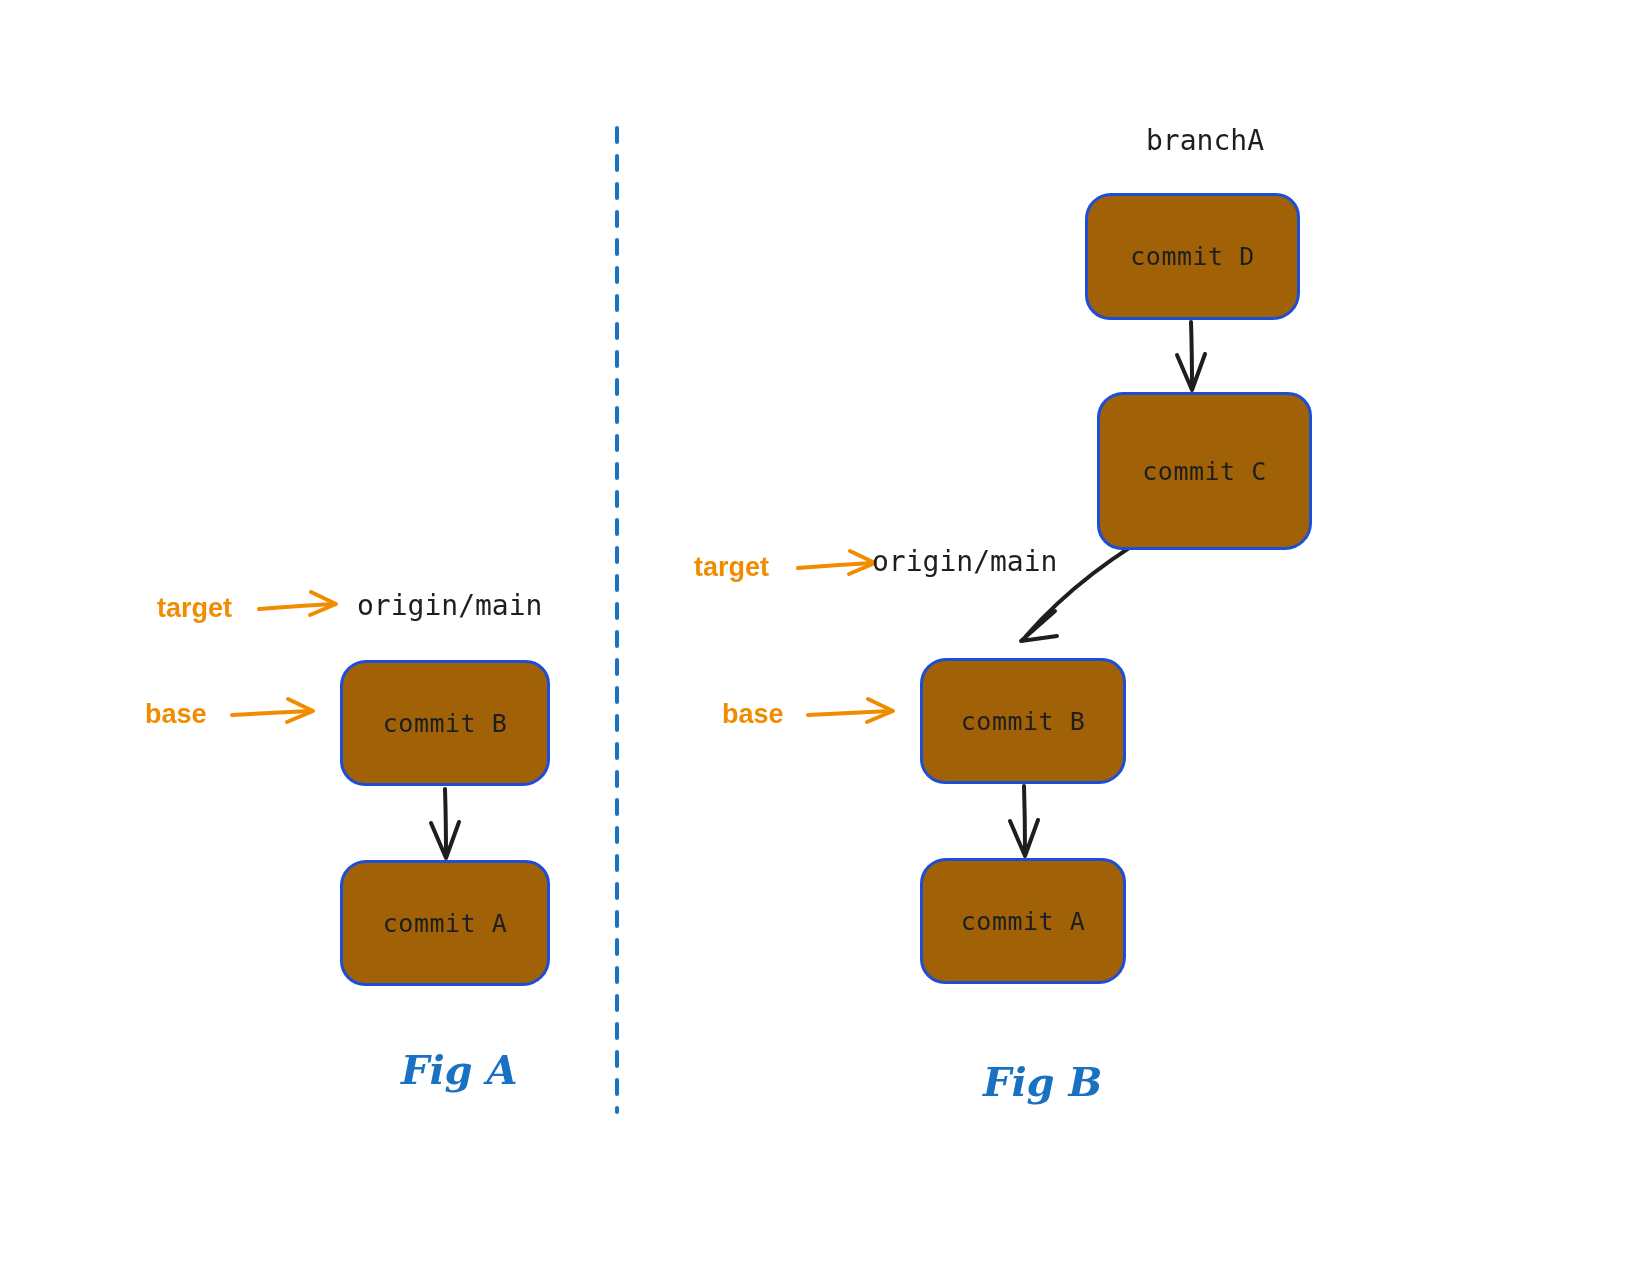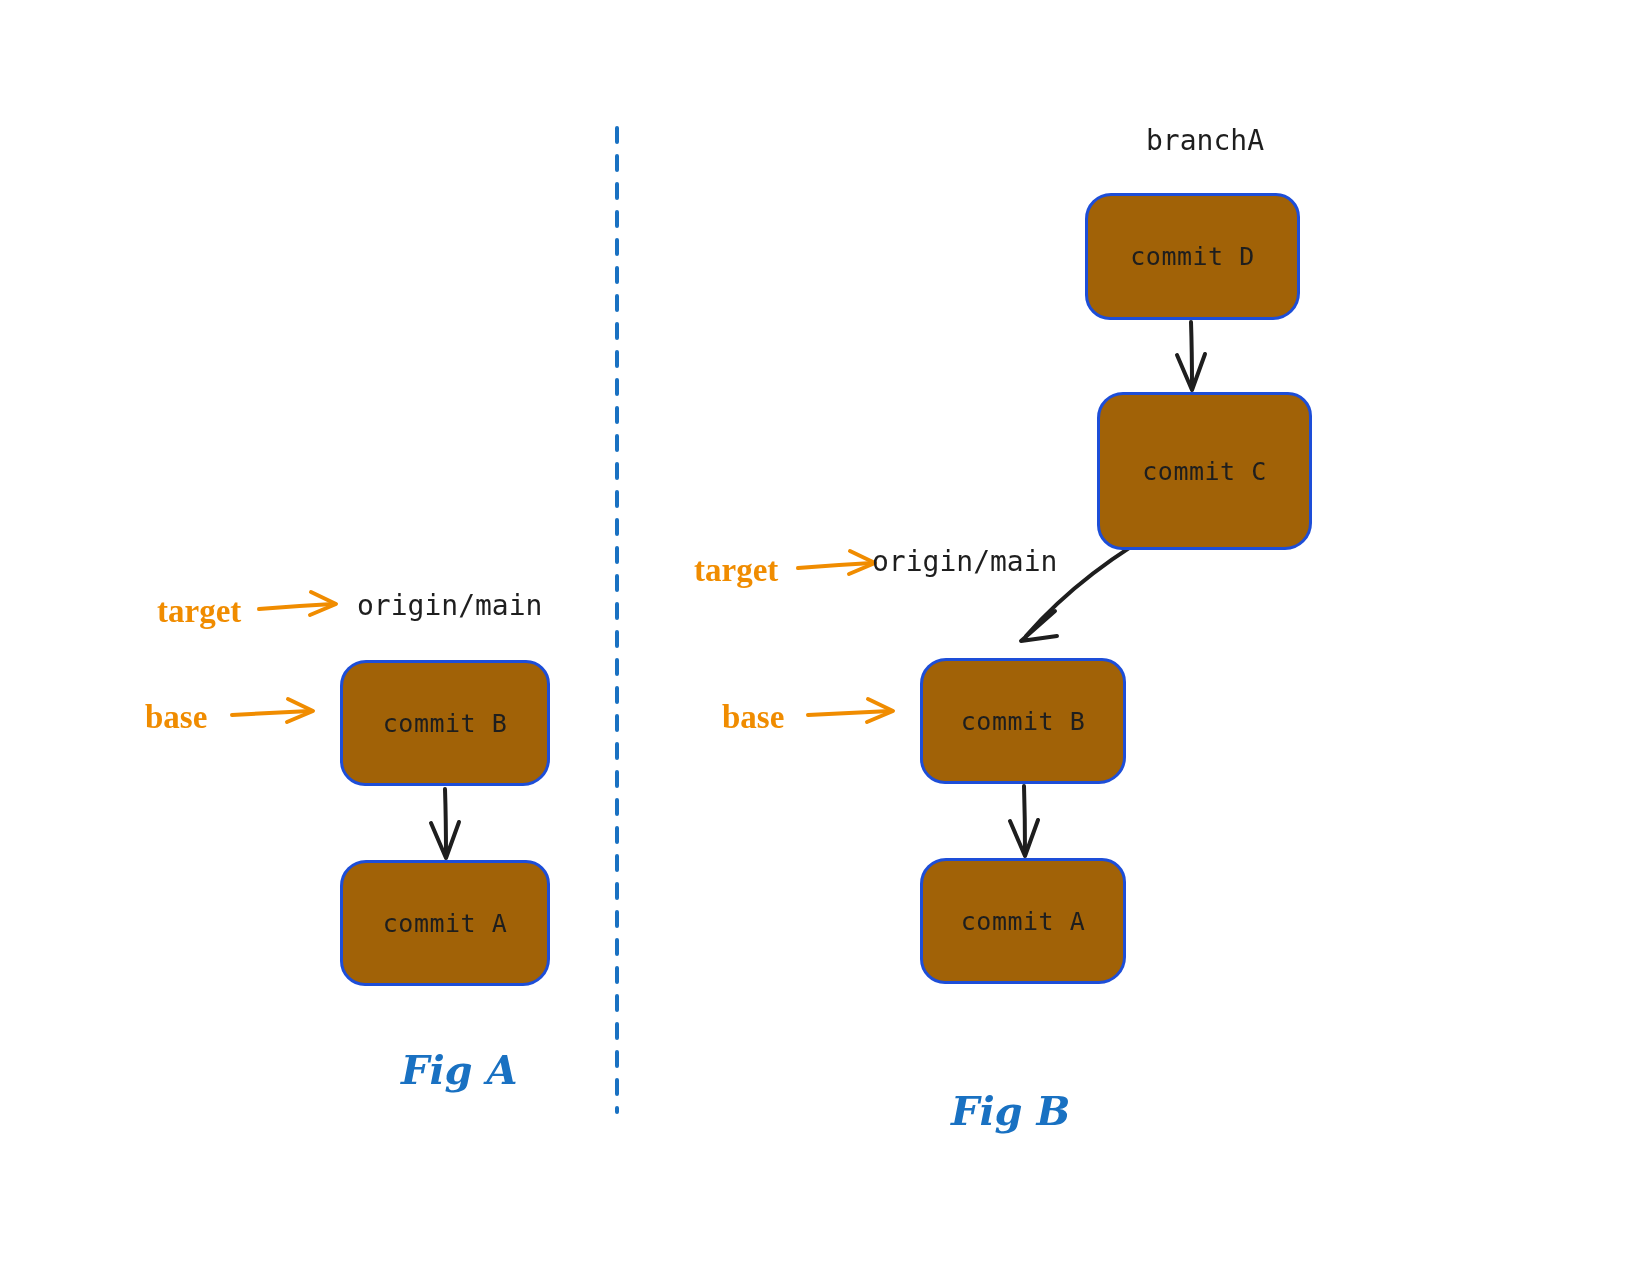--- a/index.html
+++ b/index.html
@@ -38,22 +38,22 @@
   
   .branch-label {
     position: absolute;
     font-family: "DejaVu Sans Mono", monospace;
     font-size: 28px;
     color: #1e1e1e;
     white-space: nowrap;
   }
   .anno-label {
     position: absolute;
-    font-family: Liberation Serif, serif;
-    font-size: 33px;
+    font-family: Liberation Sans, sans-serif;
+    font-size: 27px;
     font-weight: 600;
     color: #f08c00;
     white-space: nowrap;
   }
   .fig-label {
     position: absolute;
     font-family: "DejaVu Serif", serif;
     font-style: italic;
     font-size: 40px;
     font-weight: 700;
@@ -154,15 +154,15 @@
   <div class="anno-label" style="left:722px; top:699px;">base</div>
 
   <div class="commit-node" style="left:920px; top:658px; width:206px; height:126px;">
     <span class="commit-label">commit B</span>
   </div>
 
   <div class="commit-node" style="left:920px; top:858px; width:206px; height:126px;">
     <span class="commit-label">commit A</span>
   </div>
 
-  <div class="fig-label" style="left:951px; top:1058px;margin-top:29px;">Fig B</div>
+  <div class="fig-label" style="left:983px; top:1058px;">Fig B</div>
 
 </div>
 
 </body></html>

